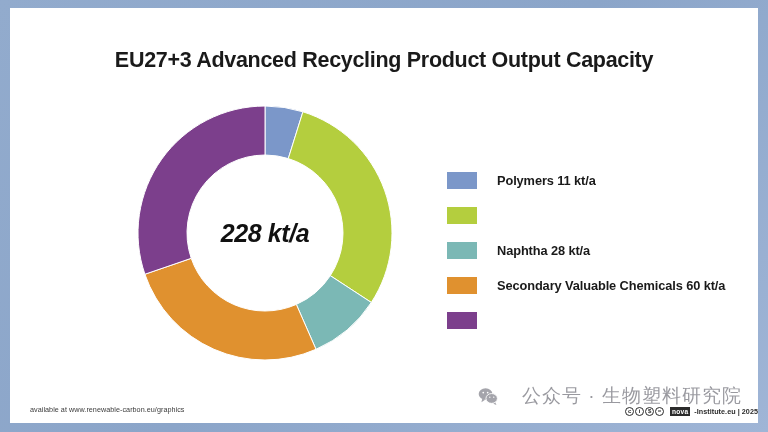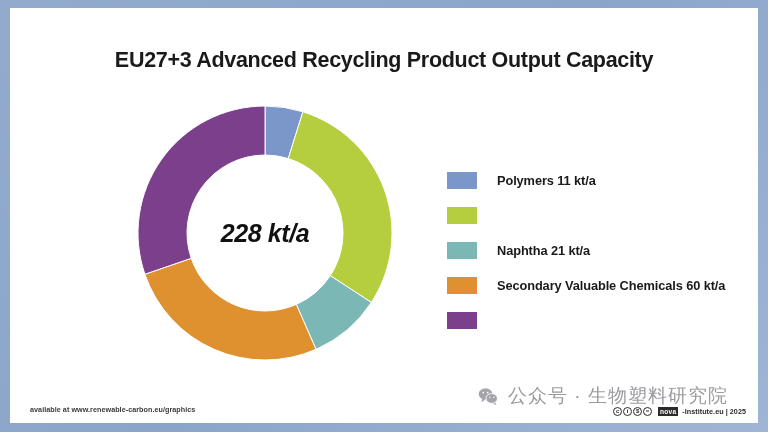--- a/index.html
+++ b/index.html
@@ -107,29 +107,29 @@
     white-space: nowrap;
     letter-spacing: -0.1px;
   }
 
   
   #source-note {
     position: absolute;
     left: 20px;
     bottom: 9px;
     font-size: 7.2px;
-    font-weight: bold;
+    font-weight: normal;
     color: #3a3a3a;
     letter-spacing: 0.05px;
     white-space: nowrap;
   }
 
   #attribution {
     position: absolute;
-    right: 12px;
+    right: 0;
     bottom: 7px;
     display: flex;
     align-items: center;
     gap: 4px;
     white-space: nowrap;
     padding-left: 24px;
   }
 
   .cc-icons { display: flex; gap: 1px; align-items: center; }
 
@@ -162,21 +162,21 @@
     letter-spacing: 0.05px;
   }
 
   
   #watermark {
     position: absolute;
     left: 468px;
     top: 375px;
     display: flex;
     align-items: center;
-    gap: 10px;
+    gap: 24px;
     opacity: 0.62;
     pointer-events: none;
   }
 
   #wechat-icon {
     width: 20px;
     height: 18px;
     flex: 0 0 auto;
   }
 
@@ -215,21 +215,21 @@
         <span class="legend-swatch" style="background: rgb(123, 151, 201);"></span>
         <span class="legend-label">Polymers 11 kt/a</span>
       </div>
 
       <div class="legend-row">
         <span class="legend-swatch" style="background: rgb(180, 206, 62);"></span>
       </div>
 
       <div class="legend-row">
         <span class="legend-swatch" style="background: rgb(123, 184, 181);"></span>
-        <span class="legend-label">Naphtha 21 kt/a</span>
+        <span class="legend-label">Naphtha 28 kt/a</span>
       </div>
 
       <div class="legend-row">
         <span class="legend-swatch" style="background: rgb(224, 145, 47);"></span>
         <span class="legend-label">Secondary Valuable Chemicals 60 kt/a</span>
       </div>
 
       <div class="legend-row">
         <span class="legend-swatch" style="background: rgb(124, 63, 140);"></span>
       </div>

